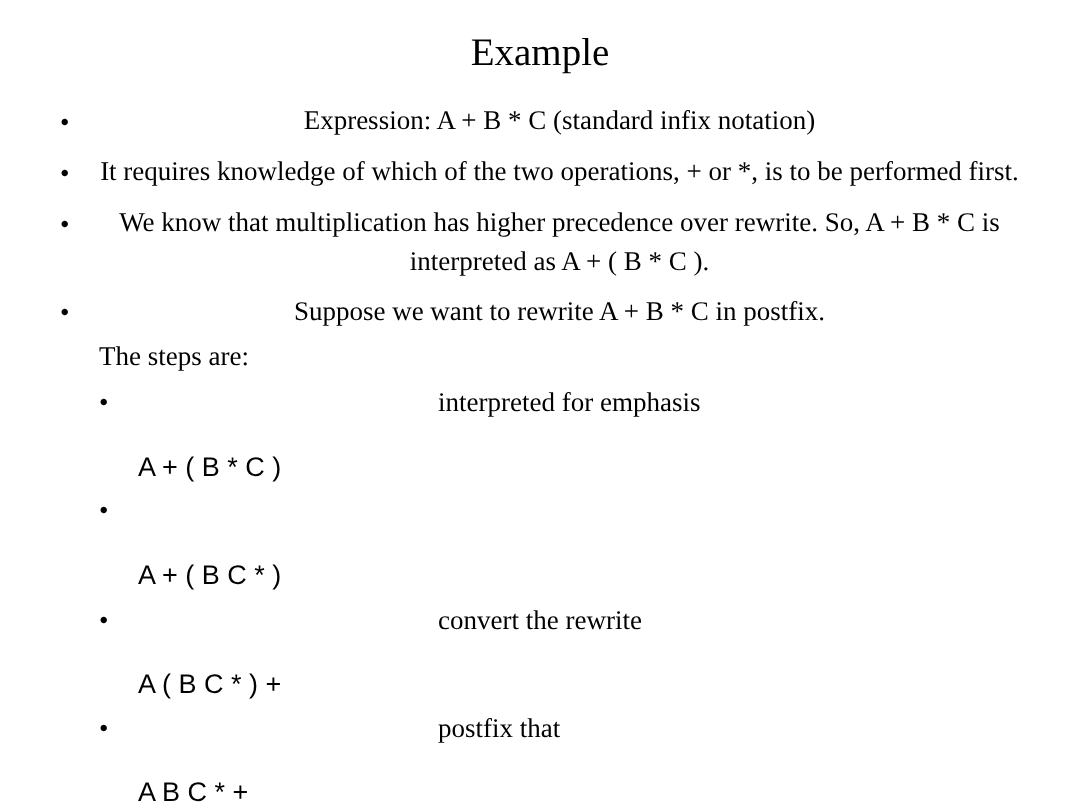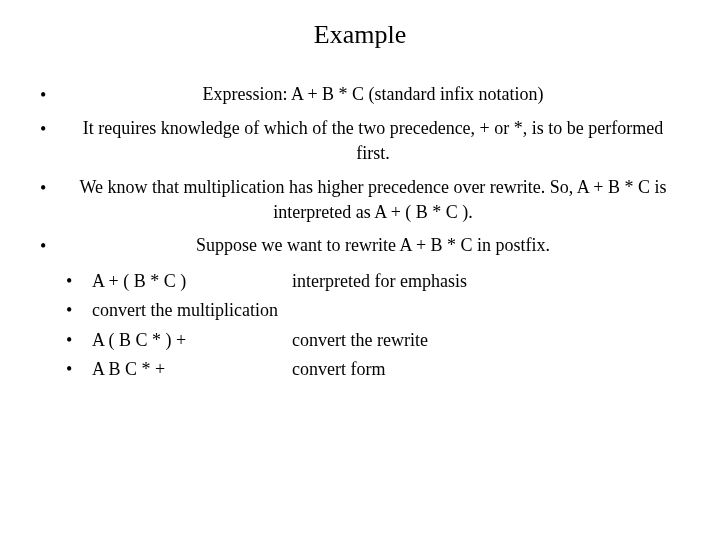--- a/index.html
+++ b/index.html
@@ -23,21 +23,21 @@
       height: 540px;
       padding: 20px 40px 20px 40px;
       display: flex;
       flex-direction: column;
     }
 
     .title {
       text-align: center;
       font-size: 26px;
       font-weight: normal;
-      margin-bottom: 32px;
+      margin-bottom: 18px;
       font-family: Georgia, 'Times New Roman', Times, serif;
     }
 
     .bullet-list {
       list-style: none;
       padding: 0;
       margin: 0;
     }
 
     .bullet-item {
@@ -79,67 +79,69 @@
       line-height: 1.4;
     }
 
     .step-bullet {
       min-width: 22px;
       margin-right: 4px;
     }
 
     .step-expr {
       min-width: 200px;
-      font-family: Liberation Serif, serif;
+      font-family: Liberation Sans, sans-serif;
+      margin-top: 43px;
     }
 
     .step-desc {
       flex: 1;
     }
   </style>
 </head>
 <body>
 
 <div class="page">
   <h1 class="title">Example</h1>
 
   <ul class="bullet-list">
     <li class="bullet-item">
       <span class="bullet-symbol">•</span>
       <span class="bullet-text">Expression: A + B * C  (standard infix notation)</span>
     </li>
     <li class="bullet-item">
       <span class="bullet-symbol">•</span>
-      <span class="bullet-text">It requires knowledge of which of the two precedence, + or *, is to be performed first.</span>
+      <span class="bullet-text">It requires knowledge of which of the two operations, + or *, is to be performed first.</span>
     </li>
     <li class="bullet-item">
       <span class="bullet-symbol">•</span>
       <span class="bullet-text">We know that multiplication has higher precedence over rewrite. So, A + B * C is interpreted as A + ( B * C ).</span>
     </li>
     <li class="bullet-item">
       <span class="bullet-symbol">•</span>
       <span class="bullet-text">Suppose we want to rewrite A + B * C in postfix.</span>
     </li>
   </ul>
 
+  <div class="steps-intro">The steps are:</div>
 
   <div class="steps-table">
     <div class="step-row">
       <span class="step-bullet">•</span>
       <span class="step-expr">A + ( B * C )</span>
       <span class="step-desc">interpreted for emphasis</span>
     </div>
     <div class="step-row">
       <span class="step-bullet">•</span>
-      <span class="step-desc">convert the multiplication</span>
+      <span class="step-expr">A + ( B C * )</span>
     </div>
     <div class="step-row">
       <span class="step-bullet">•</span>
       <span class="step-expr">A ( B C * ) +</span>
       <span class="step-desc">convert the rewrite</span>
     </div>
     <div class="step-row">
       <span class="step-bullet">•</span>
       <span class="step-expr">A B C * +</span>
-      <span class="step-desc">convert form</span>
+      <span class="step-desc">postfix that</span>
     </div>
   </div>
 </div>
 
 </body></html>

